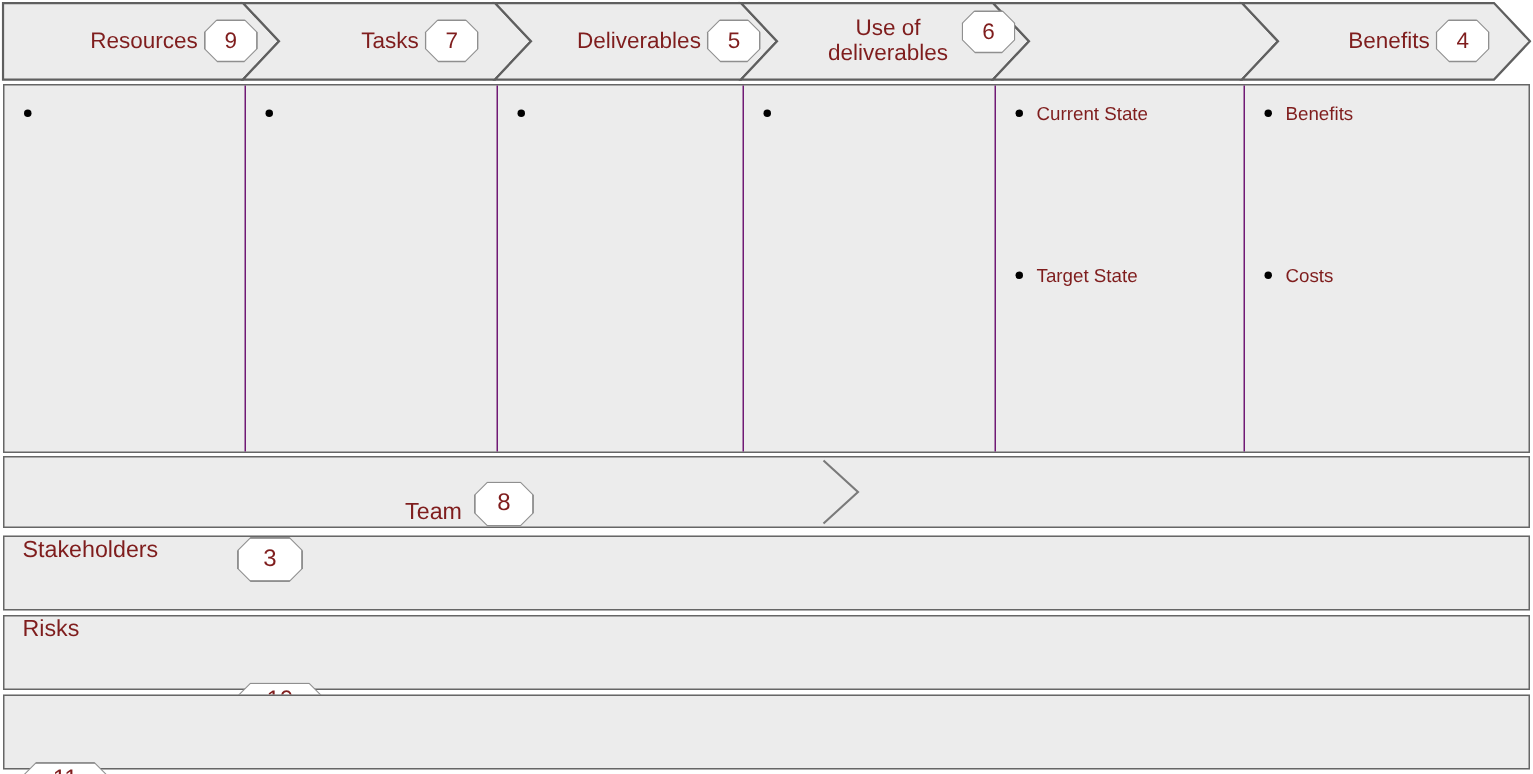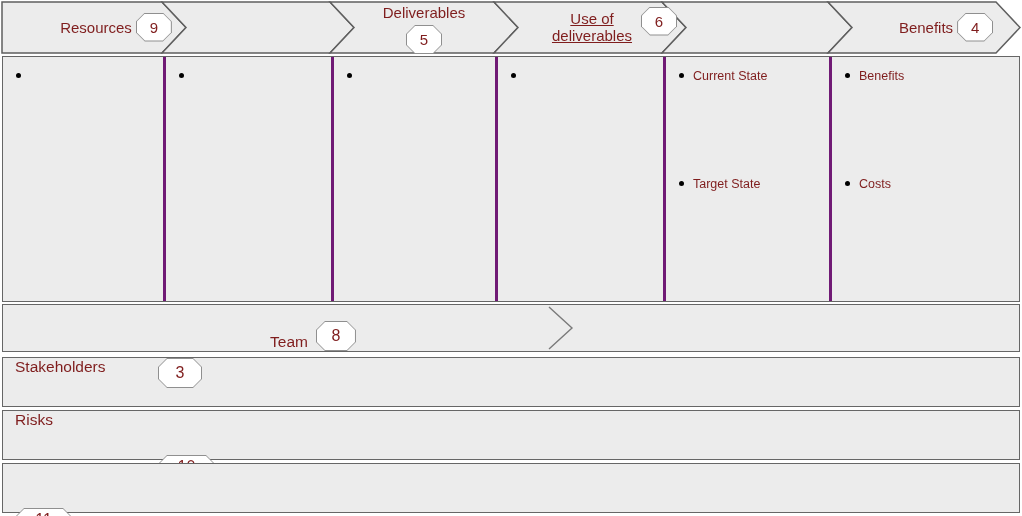--- a/index.html
+++ b/index.html
@@ -7,21 +7,21 @@
     position:relative;width:1022px;height:516px;background:#ffffff;
     font-family:"Liberation Sans", sans-serif;color:#7f1d1d;overflow:hidden;
   }
   
   .band-svg{position:absolute;left:1px;top:1px;}
   .stage{
     position:absolute;top:2px;height:50px;display:flex;align-items:center;
     justify-content:center;gap:4px;pointer-events:auto;
   }
   .stage-label{font-size:15px;line-height:17px;text-align:center;white-space:nowrap;}
-  .stage-label.wrap{white-space:normal;max-width:90px;text-decoration:underline;}
+  .stage-label.wrap{white-space:normal;max-width:90px;}
   .spacer{flex:0 0 auto;}
   
   .badge{
     flex:0 0 auto;display:flex;align-items:center;justify-content:center;
     background:#8f8f8f;
     clip-path:polygon(9px 0,calc(100% - 9px) 0,100% 9px,100% calc(100% - 9px),
       calc(100% - 9px) 100%,9px 100%,0 calc(100% - 9px),0 9px);
     padding:1px;box-sizing:border-box;
   }
   .badge>span{
@@ -34,21 +34,21 @@
   .badge.md{width:40px;height:30px;}
   .badge.md2{width:44px;height:30px;}
   .badge.lg{width:57px;height:24px;margin-top:44px;}
   .badge.lg>span,.badge.md>span,.badge.md2>span{font-size:16px;}
   .badge.lift{margin-top:-12px;}
   
   .columns{
     position:absolute;left:2px;top:56px;width:1018px;height:246px;
     display:flex;box-sizing:border-box;border:1px solid #666;background:#ececec;
   }
-  .col{position:relative;box-sizing:border-box;border-left:3px solid #701a75;}
+  .col{position:relative;box-sizing:border-box;border-left:1px solid #701a75;}
   .col:first-child{border-left:none;}
   .col-item{position:absolute;left:13px;display:flex;gap:9px;font-size:12.5px;line-height:16px;}
   .col-item.p1{top:11px;}
   .col-item.p2{top:119px;}
   .dot{flex:0 0 auto;width:5px;height:5px;border-radius:50%;background:#000;margin-top:5px;}
   
   .mid-band{
     position:absolute;left:2px;top:304px;width:1018px;height:48px;
     box-sizing:border-box;border:1px solid #666;background:#ececec;
   }
@@ -82,21 +82,28 @@
     </g>
   </svg>
 
   <div class="stage" style="left:2px;width:184px;">
     <span class="spacer" style="width:40px"></span>
     <span class="stage-label">Resources</span>
     <span class="badge sm">
         <span>9</span>
       </span>
   </div>
-  <div class="stage" style="left:330px;width:188px;flex-direction:column;">
+  <div class="stage" style="left:162px;width:192px;">
+    <span class="spacer" style="width:40px"></span>
+    <span class="stage-label">Tasks</span>
+    <span class="badge sm">
+        <span>7</span>
+      </span>
+  </div>
+  <div class="stage" style="left:330px;width:188px;">
     <span class="spacer" style="width:40px"></span>
     <span class="stage-label">Deliverables</span>
     <span class="badge sm">
         <span>5</span>
       </span>
   </div>
   <div class="stage" style="left:494px;width:192px;">
     <span class="spacer" style="width:40px"></span>
     <span class="stage-label wrap">Use of deliverables</span>
     <span class="badge sm lift">

